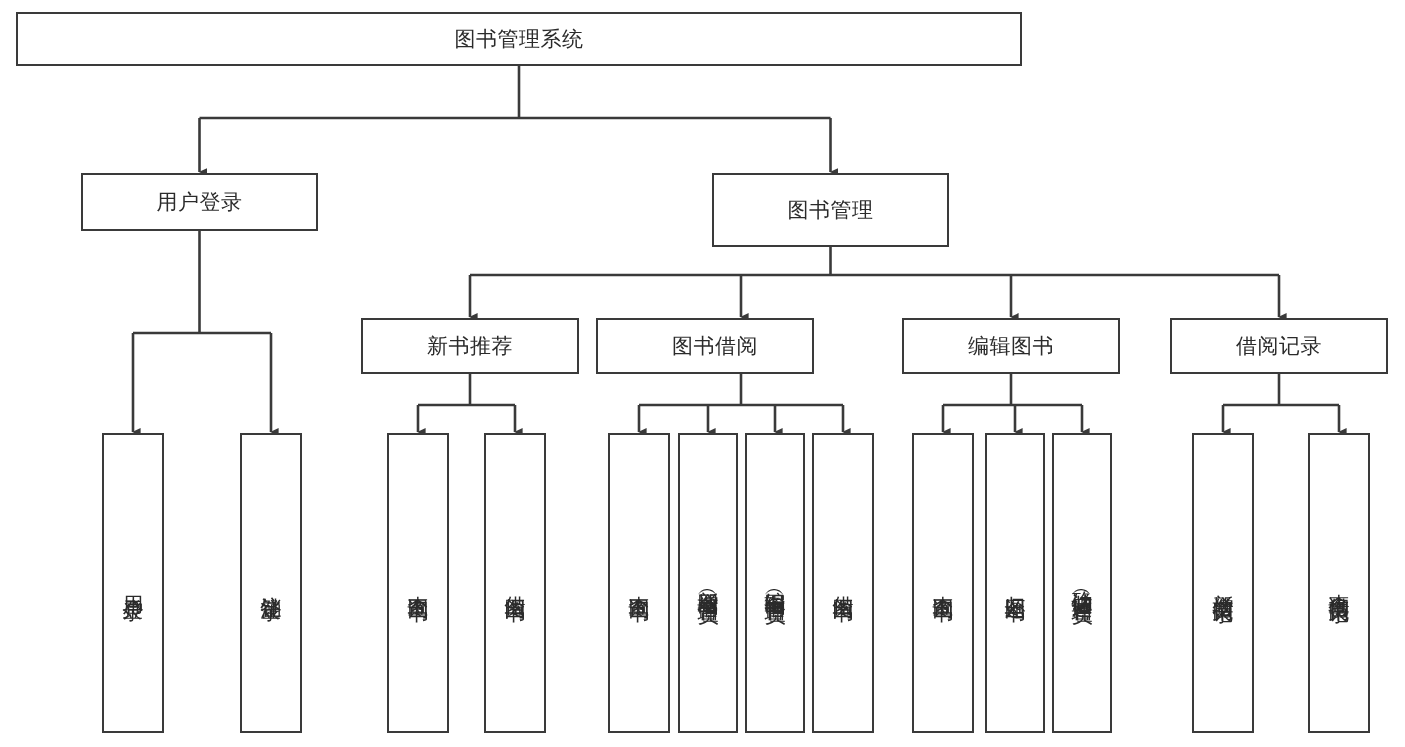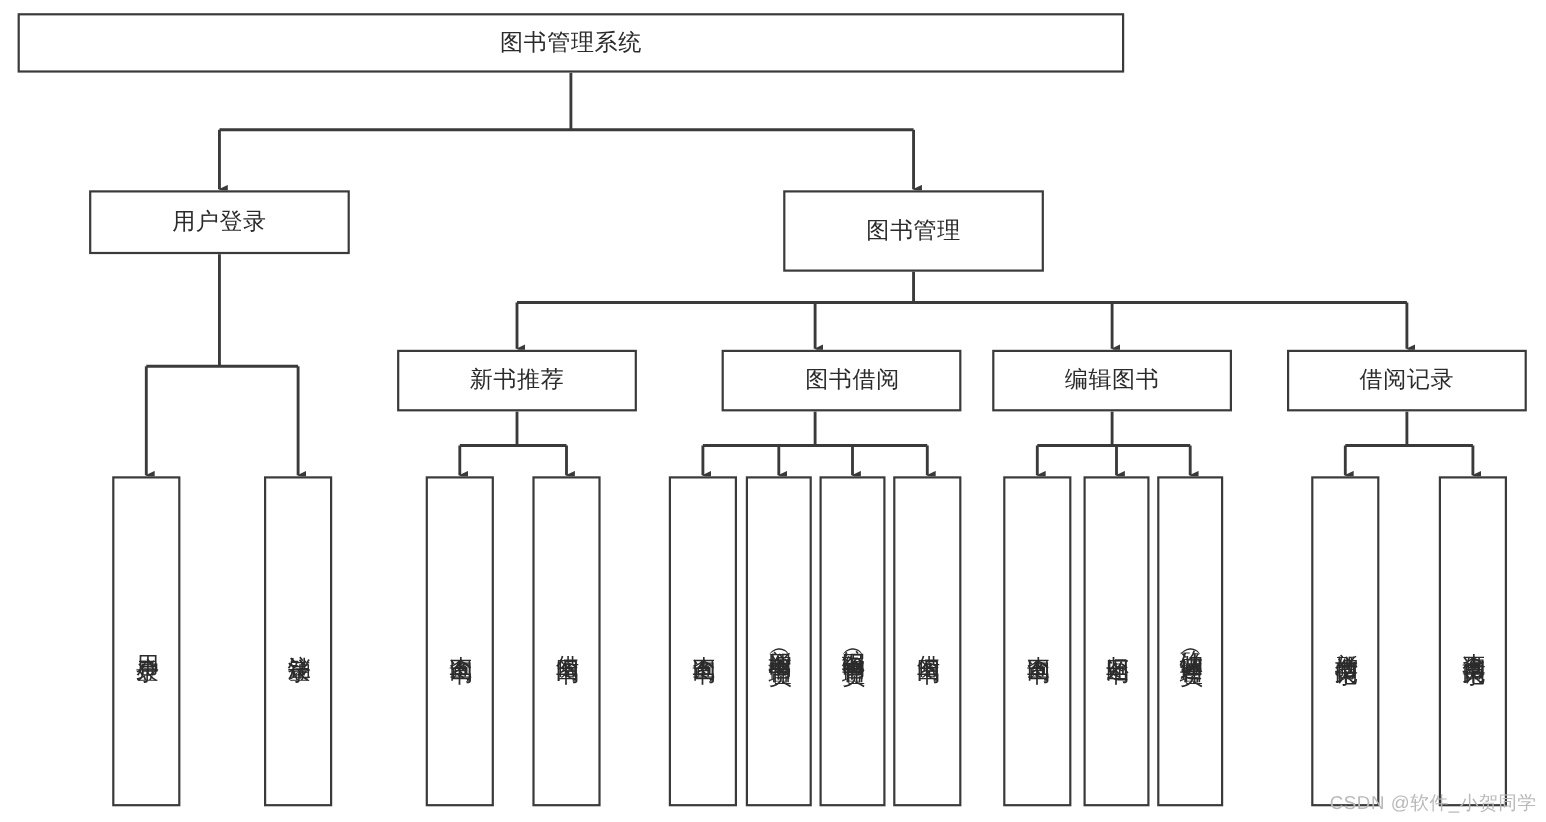--- a/index.html
+++ b/index.html
@@ -133,21 +133,21 @@
       </div>
       <div class="node h-node" style="left: 361px; top: 318px; width: 218px; height: 56px;">
         <span class="label">新书推荐</span>
       </div>
       <div class="node v-node" style="left: 387px; top: 433px; width: 62px; height: 300px;">
         <span class="label">查询图书</span>
       </div>
       <div class="node v-node" style="left: 484px; top: 433px; width: 62px; height: 300px;">
         <span class="label">借阅图书</span>
       </div>
-      <div class="node h-node" style="left: 656px; top: 318px; width: 218px; height: 56px; padding-left: 20px;">
+      <div class="node h-node" style="left: 596px; top: 318px; width: 218px; height: 56px; padding-left: 20px;">
         <span class="label">图书借阅</span>
       </div>
       <div class="node v-node" style="left: 608px; top: 433px; width: 62px; height: 300px;">
         <span class="label">查询图书</span>
       </div>
       <div class="node v-node" style="left: 678px; top: 433px; width: 60px; height: 300px;">
         <span class="label">新增图书（管理员）</span>
       </div>
       <div class="node v-node" style="left: 745px; top: 433px; width: 60px; height: 300px;">
         <span class="label">编辑图书（管理员）</span>
@@ -171,14 +171,13 @@
         <span class="label">借阅记录</span>
       </div>
       <div class="node v-node" style="left: 1192px; top: 433px; width: 62px; height: 300px;">
         <span class="label">新增借阅记录</span>
       </div>
       <div class="node v-node" style="left: 1308px; top: 433px; width: 62px; height: 300px;">
         <span class="label">查询借阅记录</span>
       </div>
     </div>
 
-  <div id="watermark">CSDN @软件_小贺同学</div>
 </div>
 
 </body></html>

